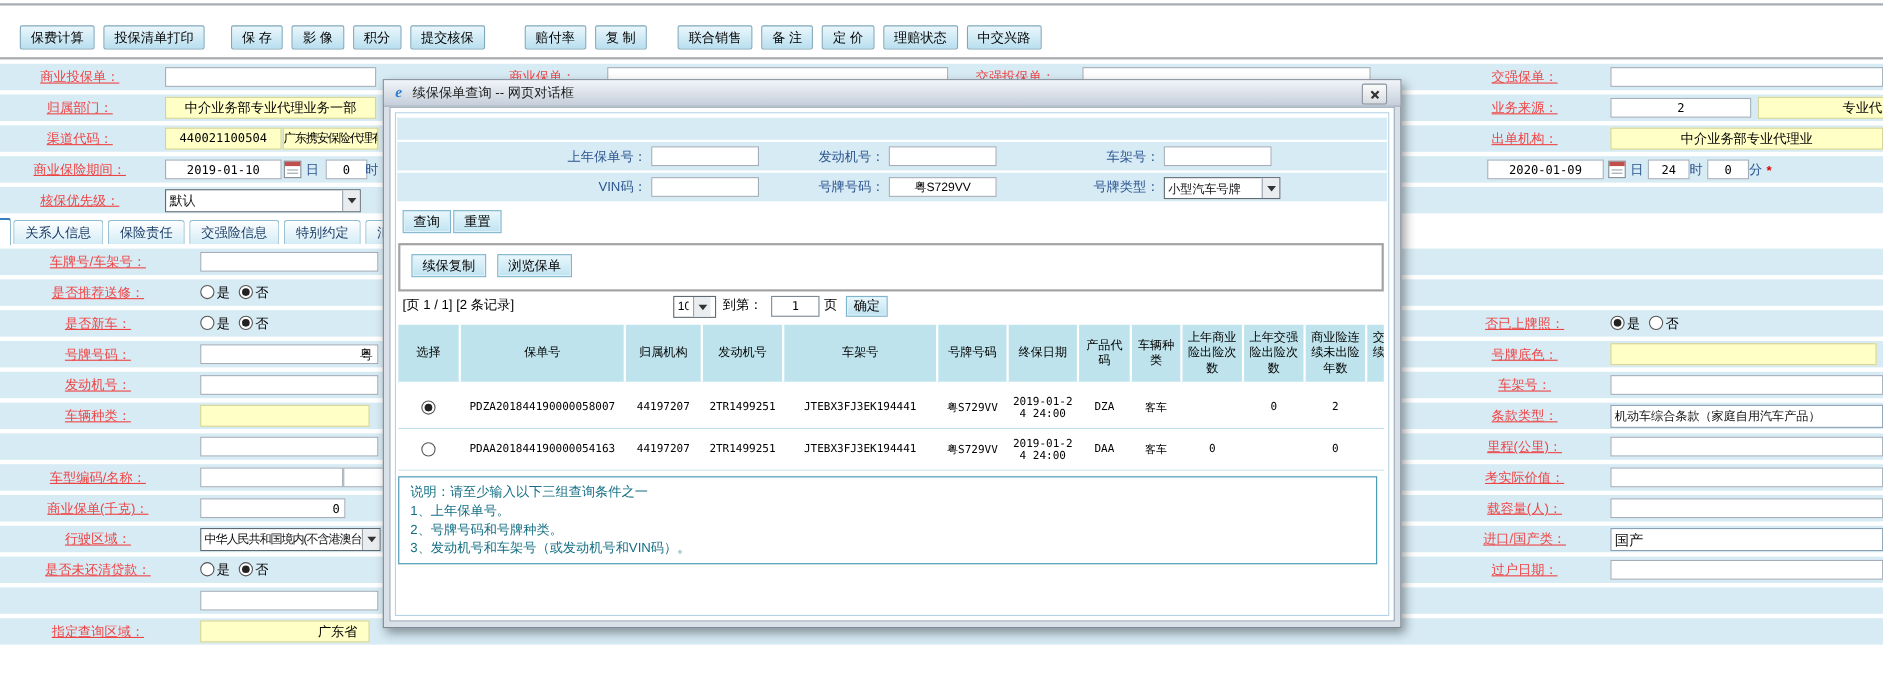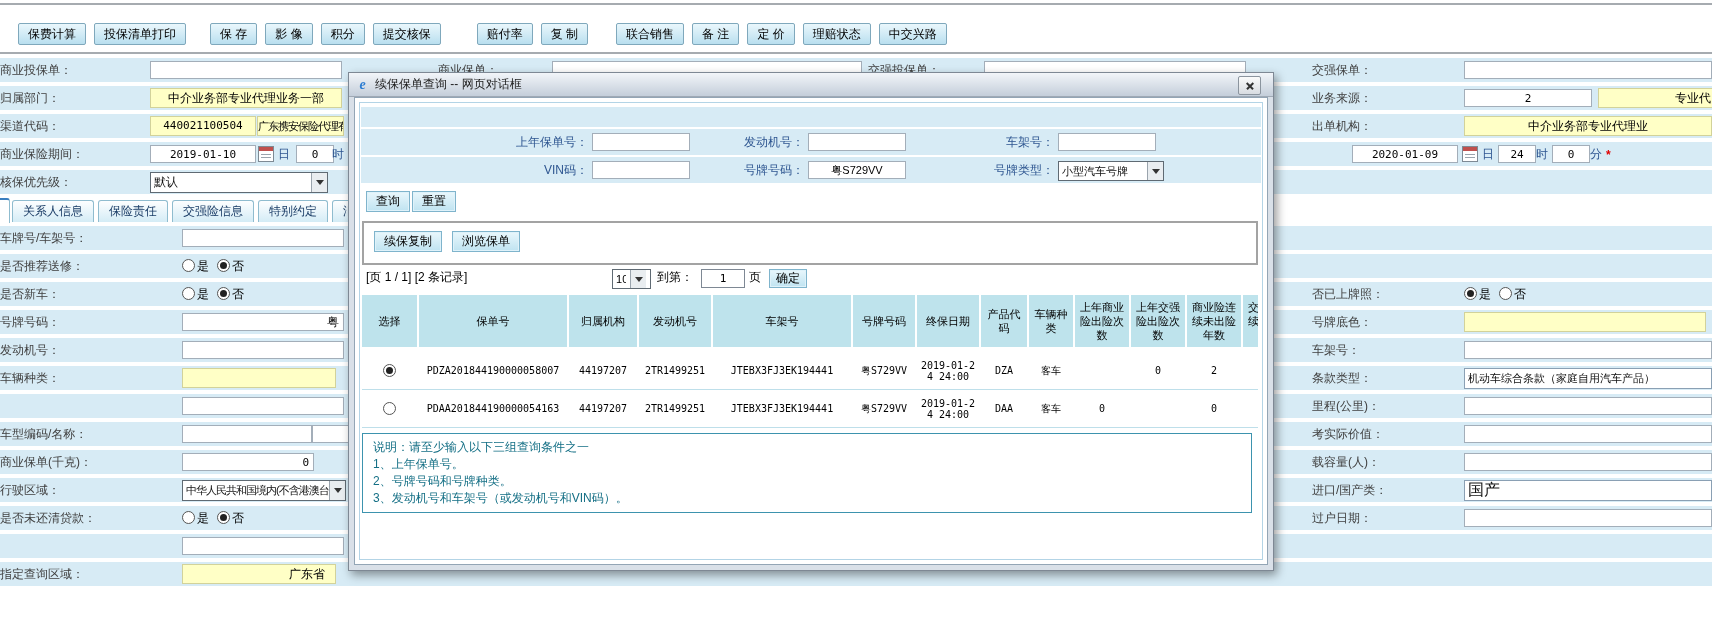--- a/index.html
+++ b/index.html
@@ -7,21 +7,21 @@
        font-family:"Liberation Sans",sans-serif;font-size:12px;color:#111;}
   .hr{position:absolute;left:0;width:1712px;height:2px;background:#A6ABB0;}
   
   .toolbar{position:absolute;top:23px;left:18px;display:flex;align-items:center;}
   .tbtn{height:22px;padding:0 9px;margin-right:8px;background:linear-gradient(#EAF7FC,#B9DFEF);
         border:1px solid #7FA8BC;border-radius:2px;font:12px "Liberation Sans",sans-serif;color:#000;cursor:pointer;white-space:nowrap;}
   .g1{margin-left:16px;} .g2{margin-left:28px;} .g3{margin-left:20px;}
   
   .band{position:absolute;left:0;width:1712px;height:24px;background:#D7EBF5;}
   
-  .lbl{position:absolute;height:24px;line-height:24px;color:#404040;text-align:left;white-space:nowrap;overflow:hidden;}
+  .lbl{position:absolute;height:24px;line-height:24px;color:#ef4444;text-align:center;white-space:nowrap;overflow:hidden;text-decoration:underline;}
   .unit{position:absolute;height:24px;line-height:24px;color:#2D5590;}
   .inp{position:absolute;height:16px;background:#fff;border:1px solid #A3AEB9;
        font:11px "DejaVu Sans Mono",monospace;padding:0 4px;box-sizing:content-box;}
   .cen{text-align:center;} .rgt{text-align:right;}
   .ylw{position:absolute;height:18px;line-height:18px;background:#FFFFC6;border:1px solid #D2D29A;
        text-align:center;overflow:hidden;white-space:nowrap;font-size:12px;color:#000;}
   .sel{position:absolute;height:19px;background:#fff;border:1px solid #5F6A73;display:flex;align-items:center;overflow:hidden;}
   .sel .txt{flex:1;padding:0 3px;white-space:nowrap;overflow:hidden;font-size:11px;}
   .sq{letter-spacing:-1px;}
   .arw{width:15px;height:100%;background:#E9EDF0;border-left:1px solid #9AA4AD;display:flex;align-items:center;justify-content:center;}
@@ -243,21 +243,21 @@
   <input class="inp" style="top: 397px; left: 1464px; width: 238px;">
 
   <span class="lbl" style="top:422px;left:1312px;width:148px">考实际价值：</span>
   <input class="inp" style="top: 425px; left: 1464px; width: 238px;">
 
   <span class="lbl" style="top:450px;left:1312px;width:148px">载容量(人)：</span>
   <input class="inp" style="top: 453px; left: 1464px; width: 238px;">
 
   <span class="lbl" style="top:478px;left:1312px;width:148px">进口/国产类：</span>
   <div class="sel" style="top:480px;left:1464px;width:246px;border-color:#8AA0B4">
-    <span class="txt" style="font-size:16px">国产</span>
+    <span class="txt" style="font-size:13px">国产</span>
   </div>
 
   <span class="lbl" style="top:506px;left:1312px;width:148px">过户日期：</span>
   <input class="inp" style="top: 509px; left: 1464px; width: 238px;">
 
   <div class="dialog">
     <div class="dlg-title">
       <span class="ie-icon">e</span>
       <span>续保保单查询 -- 网页对话框</span>
       <span class="dlg-close"></span>

